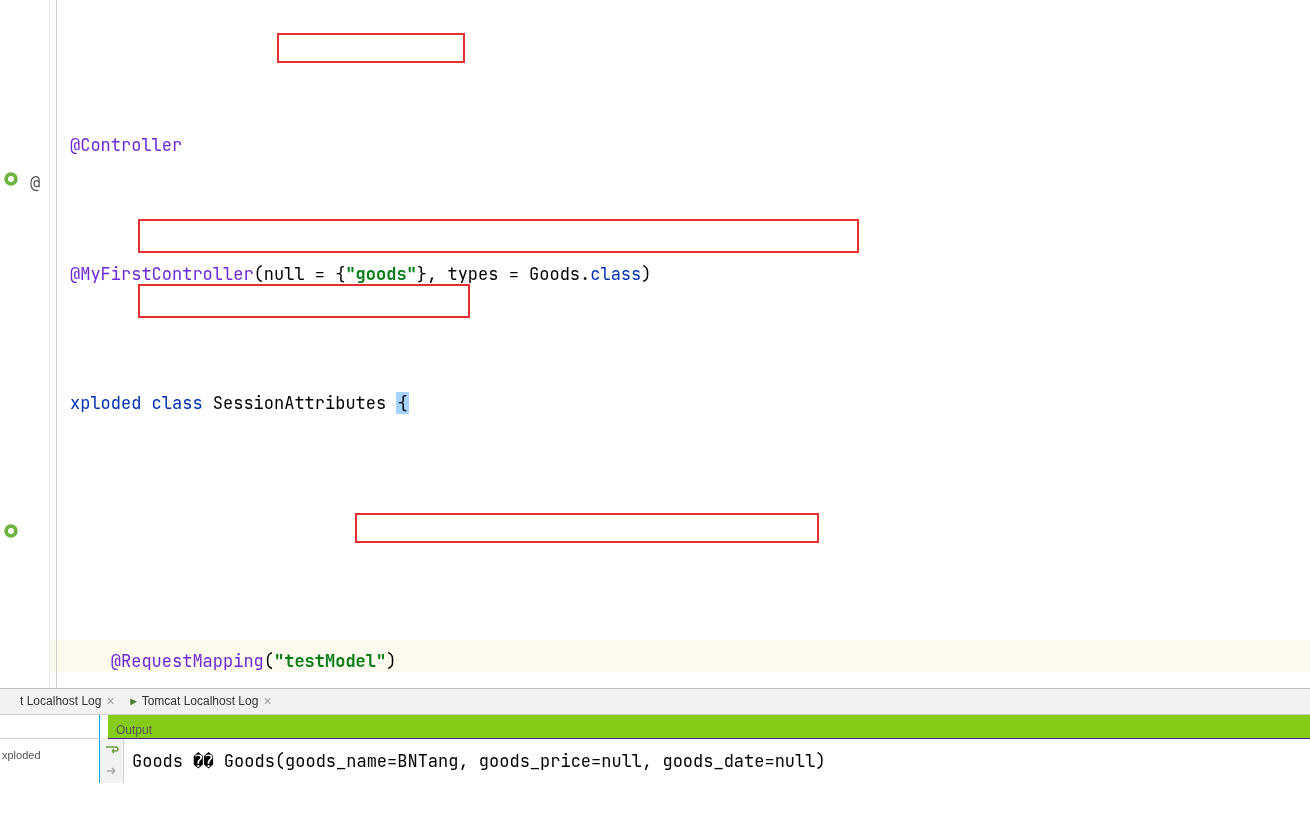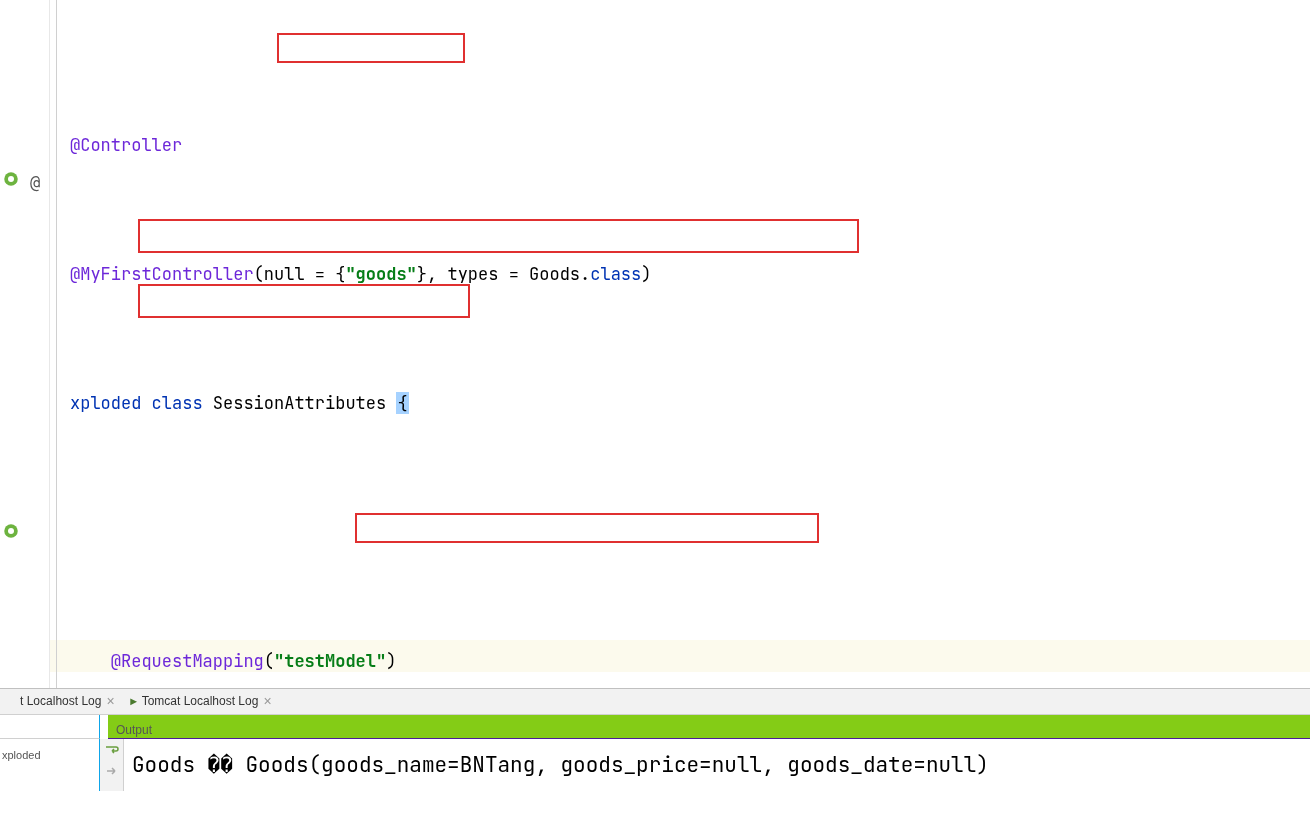--- a/index.html
+++ b/index.html
@@ -106,21 +106,21 @@
       color: #555;
       background: #84cc16;
       border-bottom: 1px solid #4c1d95;
       height: 24px;
       margin-left: 8px;
     }
     .output-body-row { display: flex; }
     .output-text {
       flex: 1;
       font-family: 'JetBrains Mono', 'Consolas', monospace;
-      font-size: 21px;
+      font-size: 17px;
       padding: 6px 8px;
       color: #000;
     }
     .tool-buttons {
       width: 24px;
       min-width: 24px;
       background: #f2f2f2;
       border-right: 1px solid #d0d0d0;
       display: flex;
       flex-direction: column;

